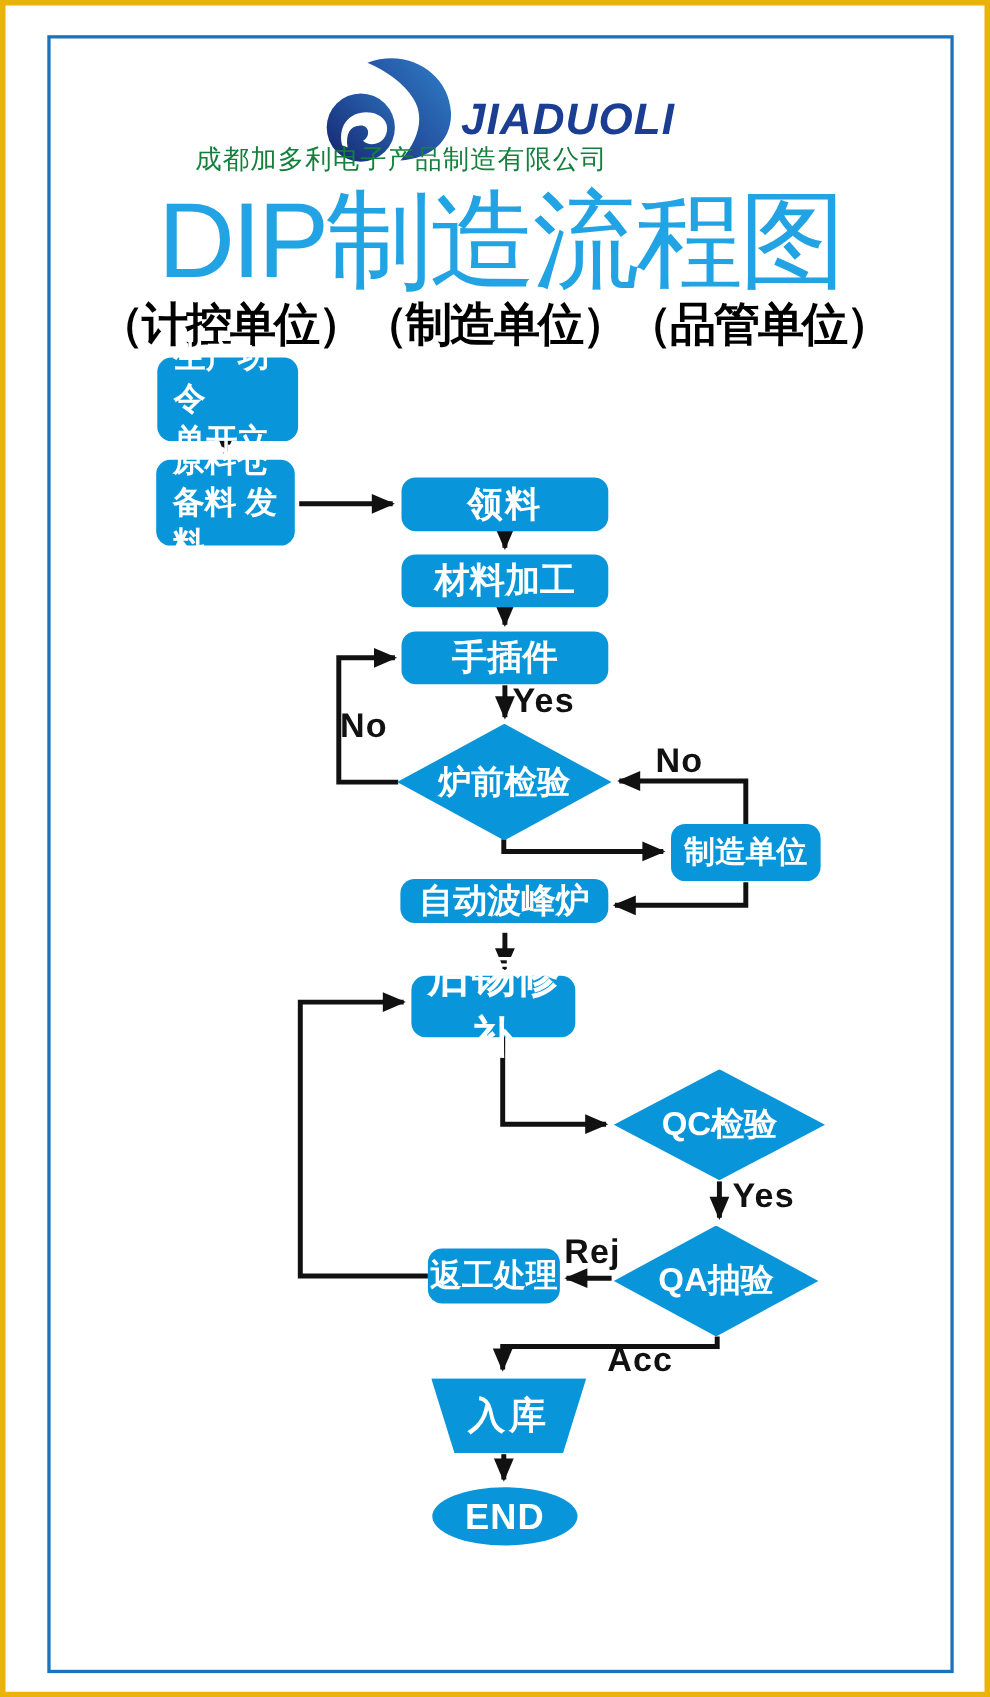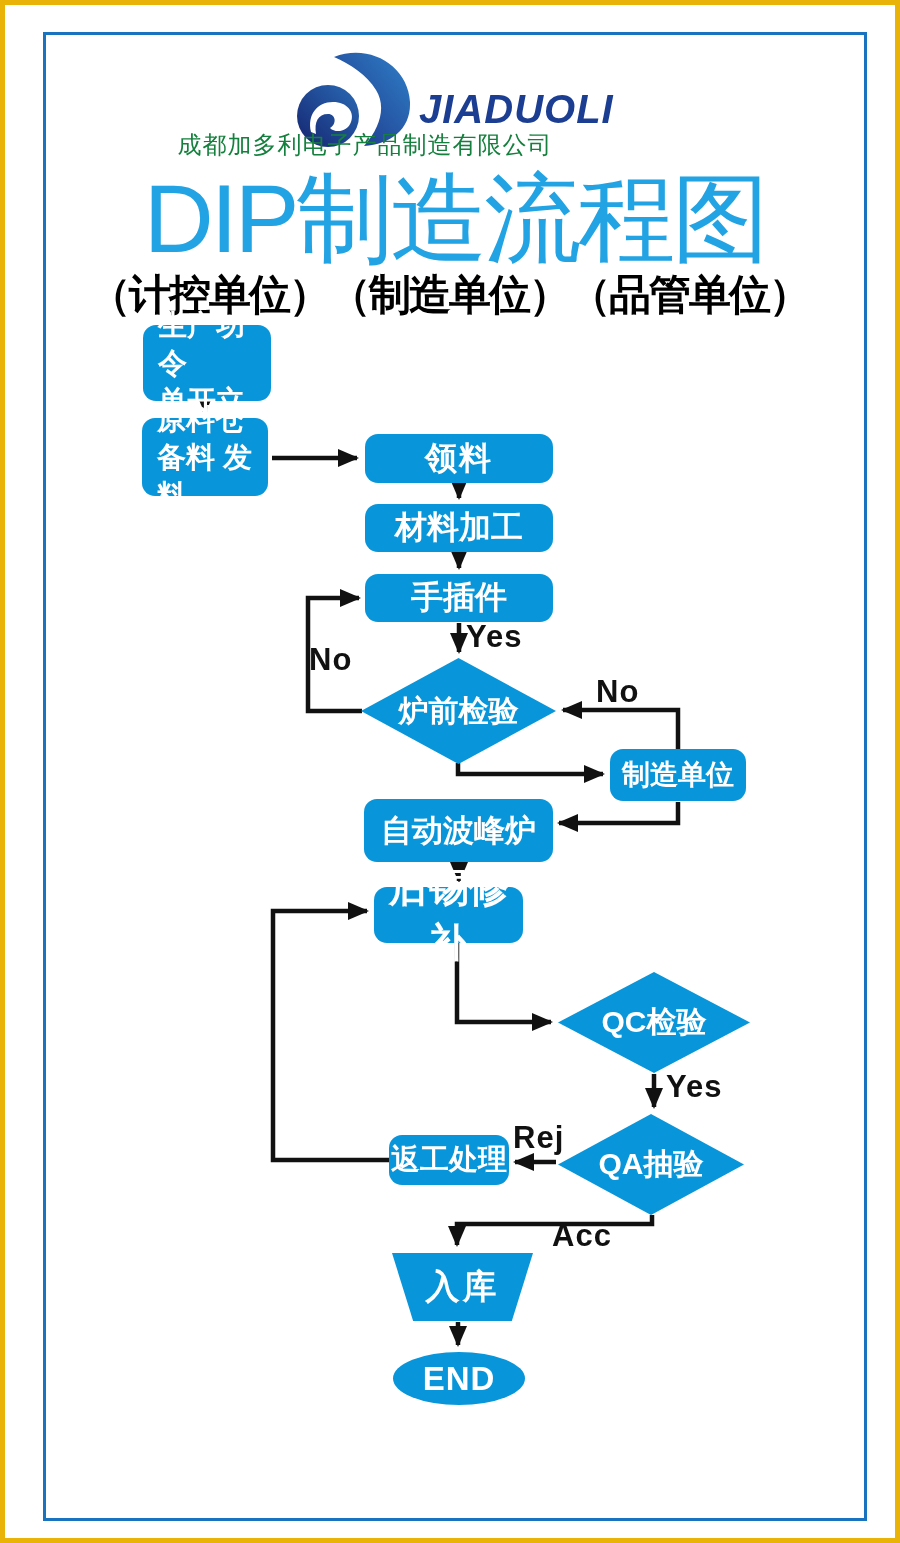--- a/index.html
+++ b/index.html
@@ -42,21 +42,21 @@
   .diamond{clip-path:polygon(50% 0,100% 50%,50% 100%,0 50%);border-radius:0;}
   .trapezoid{clip-path:polygon(0 0,100% 0,85% 100%,15% 100%);border-radius:0;}
   .ellipse{border-radius:50%;}
   #n-start{left:138px;top:320px;width:128px;height:76px;font-size:29px;}
   #n-prep{left:137px;top:413px;width:126px;height:78px;font-size:29px;}
   #n-pick{left:360px;top:429px;width:188px;height:49px;font-size:32px;letter-spacing:2px;}
   #n-process{left:360px;top:499px;width:188px;height:48px;font-size:32px;}
   #n-insert{left:360px;top:569px;width:188px;height:48px;font-size:32px;}
   #n-prefurnace{left:356px;top:653px;width:195px;height:106px;font-size:30px;}
   #n-firstarticle{left:605px;top:744px;width:136px;height:52px;font-size:28px;}
-  #n-wave{left:359px;top:794px;width:189px;height:63px;font-size:31px;}
+  #n-wave{left:359px;top:794px;width:189px;height:40px;font-size:31px;}
   #n-touchup{left:369px;top:882px;width:149px;height:56px;font-size:40px;}
   #n-qc{left:553px;top:967px;width:192px;height:101px;font-size:30px;}
   #n-qa{left:553px;top:1109px;width:186px;height:101px;font-size:30px;}
   #n-rework{left:384px;top:1130px;width:120px;height:50px;font-size:29px;}
   #n-warehouse{left:387px;top:1248px;width:141px;height:68px;font-size:34px;letter-spacing:3px;}
   #n-end{left:388px;top:1347px;width:132px;height:53px;font-size:33px;letter-spacing:1px;}
   
   .edge-label{
     position:absolute;font-size:31px;font-weight:bold;color:#111;letter-spacing:1px;
   }

